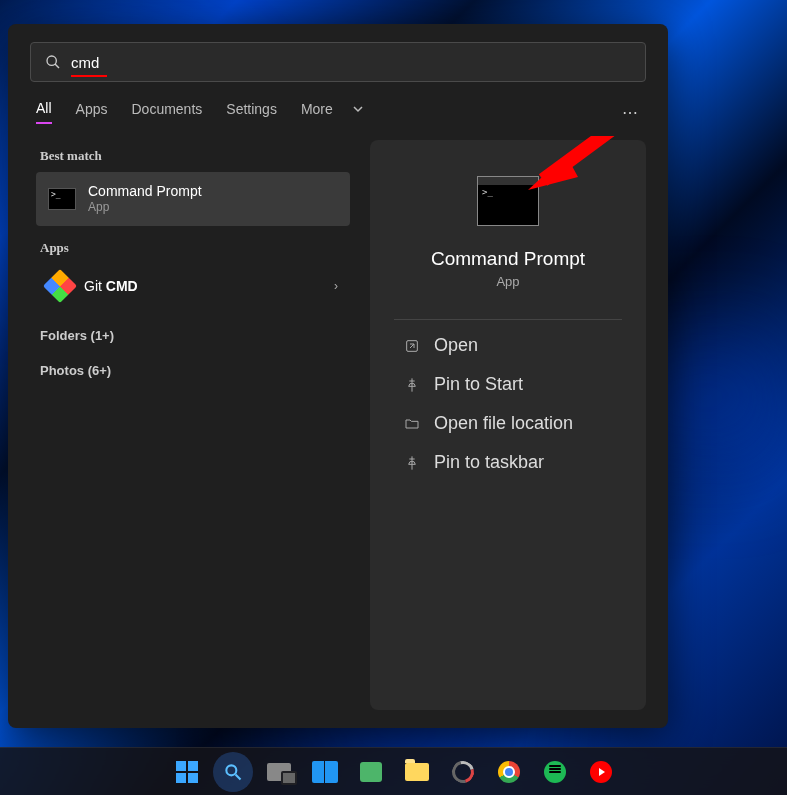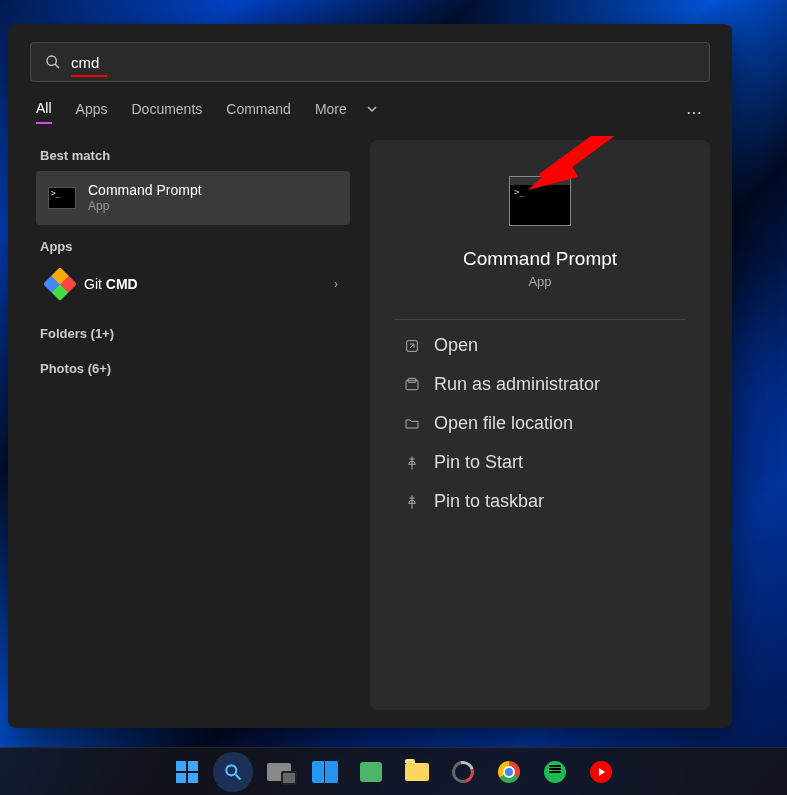--- a/index.html
+++ b/index.html
@@ -10,21 +10,21 @@
   }
   .bg-swirl {
     position: absolute; inset: 0;
     background:
       radial-gradient(ellipse 400px 300px at 10% 20%, #0066ff55 0%, transparent 60%),
       radial-gradient(ellipse 500px 200px at 90% 50%, #0044dd55 0%, transparent 60%),
       radial-gradient(ellipse 300px 400px at 50% 90%, #0033bb55 0%, transparent 60%);
     filter: blur(30px);
   }
   .search-panel {
-    position: absolute; left: 8px; top: 24px; width: 724px; height: 704px;
+    position: absolute; left: 8px; top: 24px; width: 660px; height: 704px;
     background: #1f1f1f; border-radius: 8px;
     box-shadow: 0 8px 40px rgba(0,0,0,0.6);
     display: flex; flex-direction: column;
     padding: 0;
   }
   .search-bar {
     margin: 18px 22px 0 22px; height: 40px;
     background: #2a2a2a; border: 1px solid #4a4a4a; border-radius: 4px;
     display: flex; align-items: center; padding: 0 14px; gap: 10px;
     position: relative;
@@ -40,21 +40,21 @@
   .tabs {
     display: flex; align-items: center; padding: 18px 28px 12px 28px; gap: 24px;
     border-bottom: none; position: relative;
   }
   .tab { color: #bbb; font-size: 14px; cursor: pointer; padding-bottom: 6px; }
   .tab.active { color: #fff; border-bottom: 2px solid #d946ef; }
   .tab-more { display: flex; align-items: center; gap: 20px; }
   .more-dots { position: absolute; right: 28px; color: #ccc; font-size: 16px; letter-spacing: 2px; cursor: pointer; }
   .content { display: flex; flex: 1; overflow: hidden; }
   .left-col { width: 360px; padding: 8px 18px 0 28px; }
-  .section-label { color: #ccc; font-size: 13px; font-weight: 600; margin: 4px 0 8px 4px; }
+  .section-label { color: #ccc; font-size: 13px; font-weight: 600; margin: 4px 0 8px 4px; font-family: Liberation Serif, serif; }
   .result-item {
     display: flex; align-items: center; gap: 12px; padding: 10px 12px;
     border-radius: 4px; cursor: pointer;
   }
   .result-item.selected { background: #3a3a3a; }
   .result-icon {
     width: 28px; height: 22px; background: #000; border: 1px solid #555;
     position: relative; flex-shrink: 0;
   }
   .result-icon::before {
@@ -148,21 +148,21 @@
         <line x1="15" y1="15" x2="21" y2="21"></line>
       </svg>
     <input class="search-input" type="text" value="cmd" style="">
     <div class="red-underline"></div>
   </div>
 
   <div class="tabs">
     <div class="tab active">All</div>
     <div class="tab">Apps</div>
     <div class="tab">Documents</div>
-    <div class="tab">Command</div>
+    <div class="tab">Settings</div>
     <div class="tab tab-more">
       <span>More</span>
       <svg width="10" height="10" viewBox="0 0 10 10">
           <path d="M1 3 L5 7 L9 3" stroke="#bbb" fill="none" stroke-width="1.5"></path>
         </svg>
     </div>
     <div class="more-dots">⋯</div>
   </div>
 
   <div class="content">
@@ -200,36 +200,29 @@
         <div class="action-item">
           <svg viewBox="0 0 24 24">
               <rect x="4" y="4" width="16" height="16" rx="2"></rect>
               <path d="M9 9 L15 9 L15 15"></path>
               <path d="M15 9 L9 15"></path>
             </svg>
           <span>Open</span>
         </div>
         <div class="action-item">
           <svg viewBox="0 0 24 24">
-              <rect x="3" y="5" width="18" height="14" rx="2"></rect>
-              <rect x="6" y="2" width="12" height="6" rx="1"></rect>
-            </svg>
-          <span>Run as administrator</span>
+              <path d="M12 2 L12 14 M8 6 L16 6 M7 14 L17 14 L15 10 L9 10 Z M12 14 L12 22"></path>
+            </svg>
+          <span>Pin to Start</span>
         </div>
         <div class="action-item">
           <svg viewBox="0 0 24 24">
               <path d="M3 6 L9 6 L11 8 L21 8 L21 18 L3 18 Z"></path>
             </svg>
           <span>Open file location</span>
-        </div>
-        <div class="action-item">
-          <svg viewBox="0 0 24 24">
-              <path d="M12 2 L12 14 M8 6 L16 6 M7 14 L17 14 L15 10 L9 10 Z M12 14 L12 22"></path>
-            </svg>
-          <span>Pin to Start</span>
         </div>
         <div class="action-item">
           <svg viewBox="0 0 24 24">
               <path d="M12 2 L12 14 M8 6 L16 6 M7 14 L17 14 L15 10 L9 10 Z M12 14 L12 22"></path>
             </svg>
           <span>Pin to taskbar</span>
         </div>
       </div>
 
       <svg class="red-arrow" width="120" height="90" viewBox="0 0 120 90" style="left:158px; top:-35px;">

